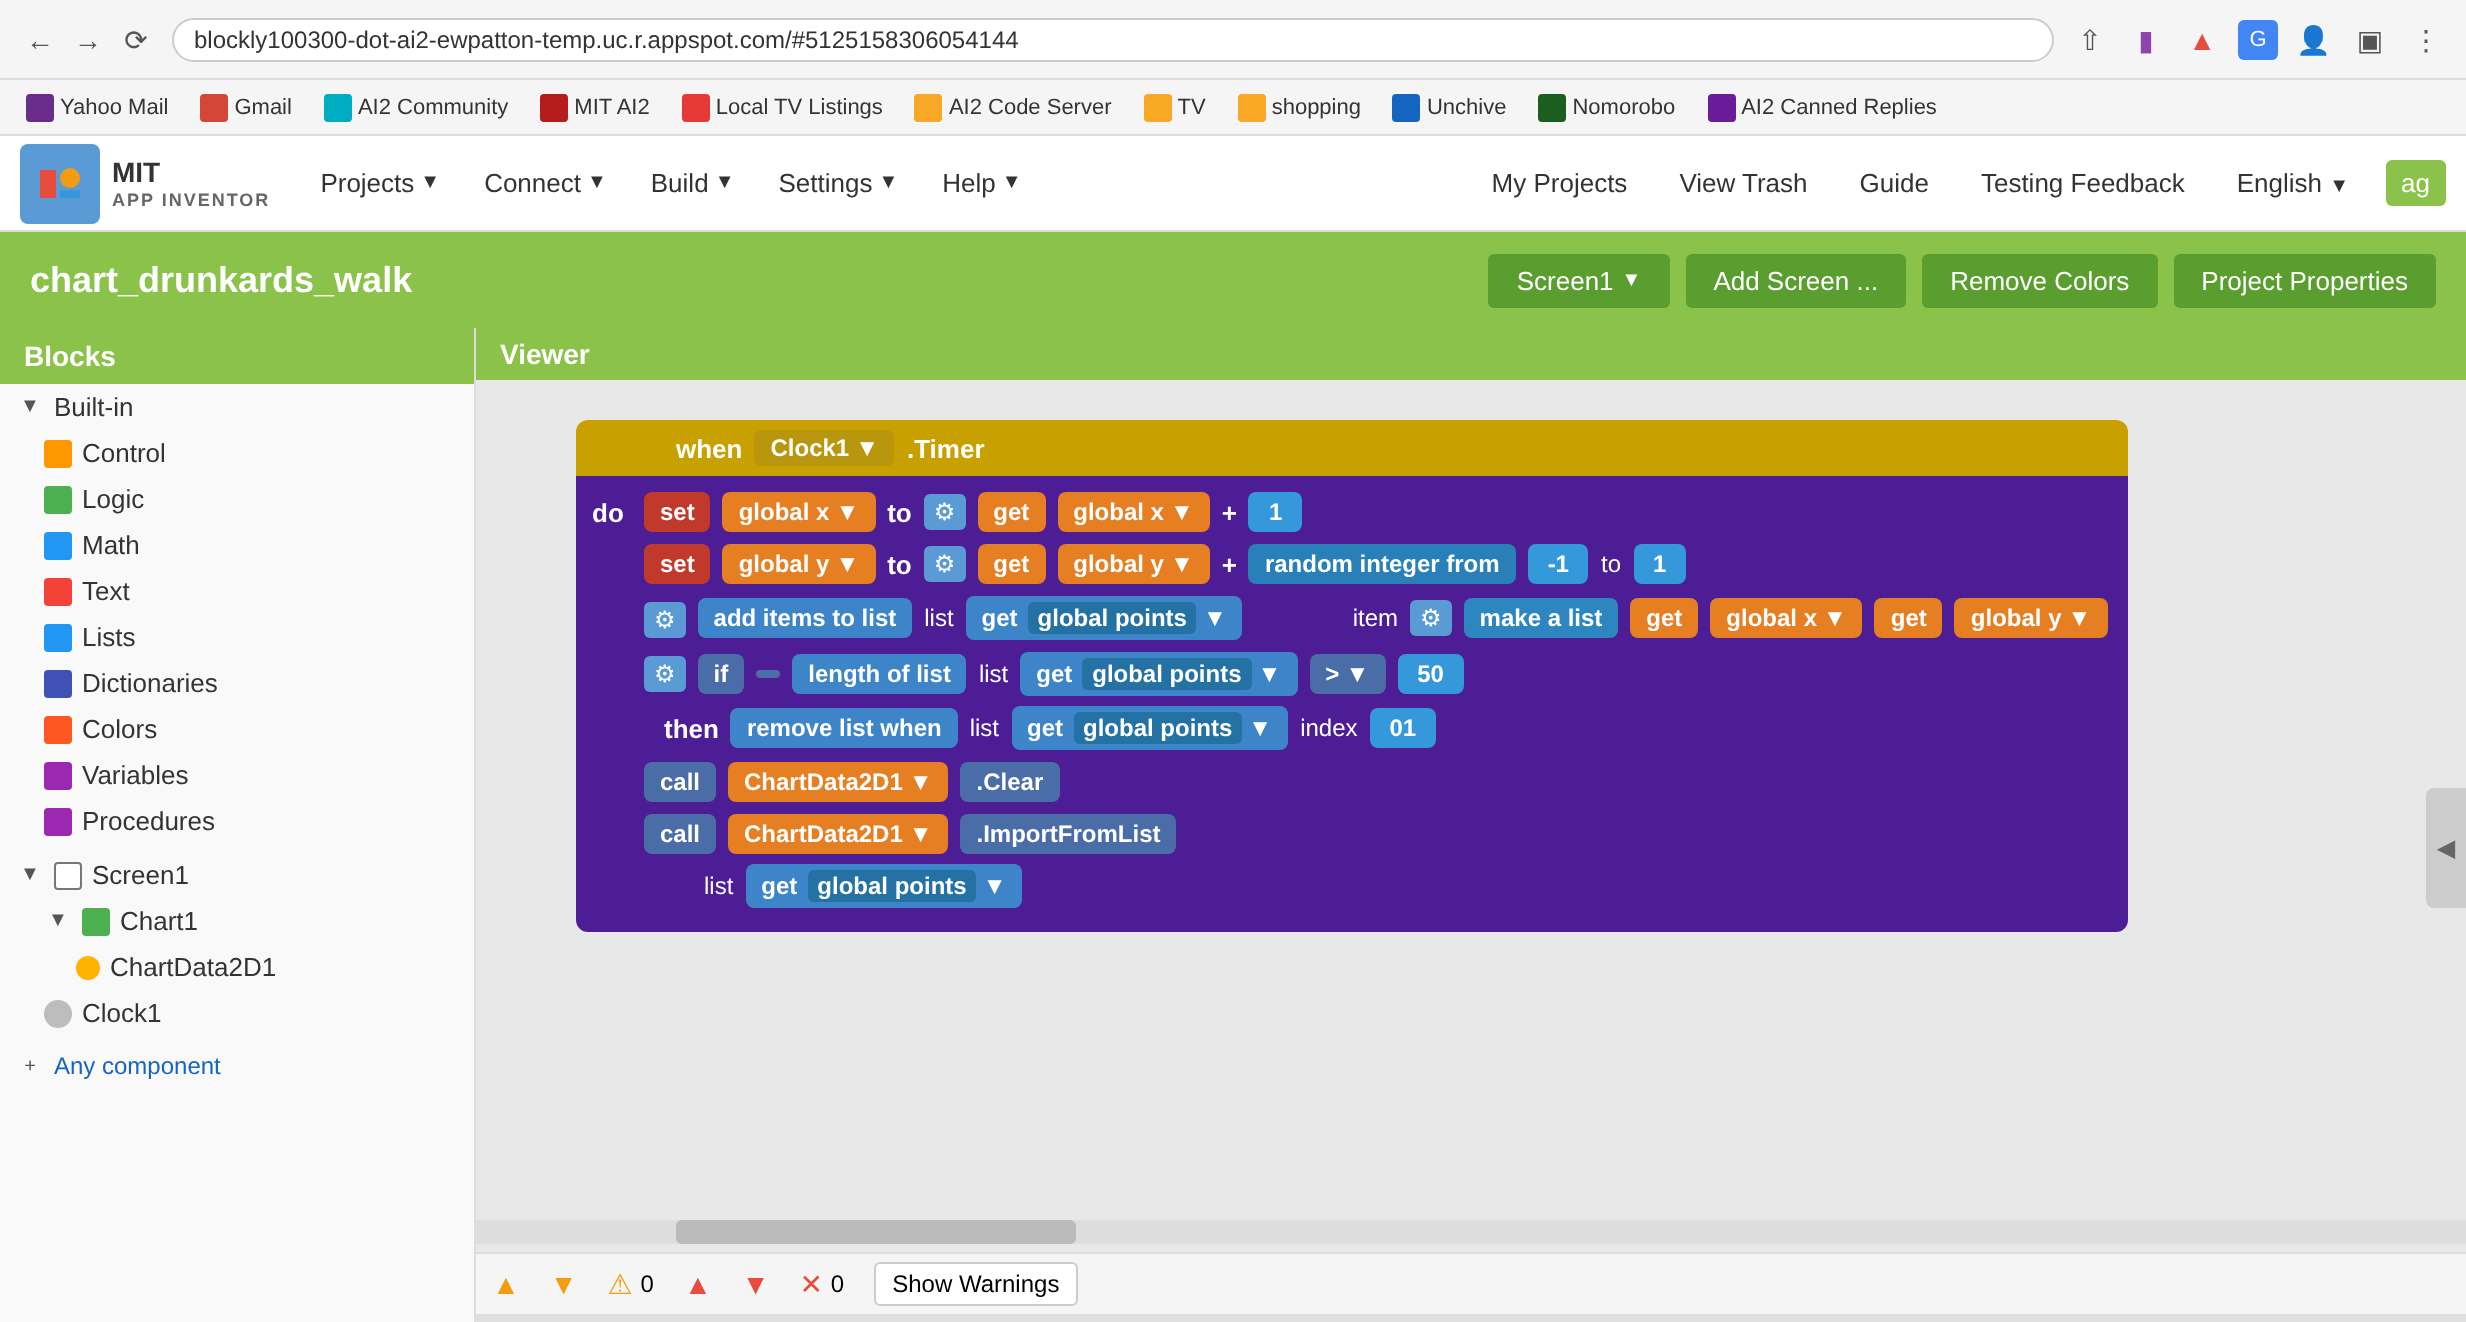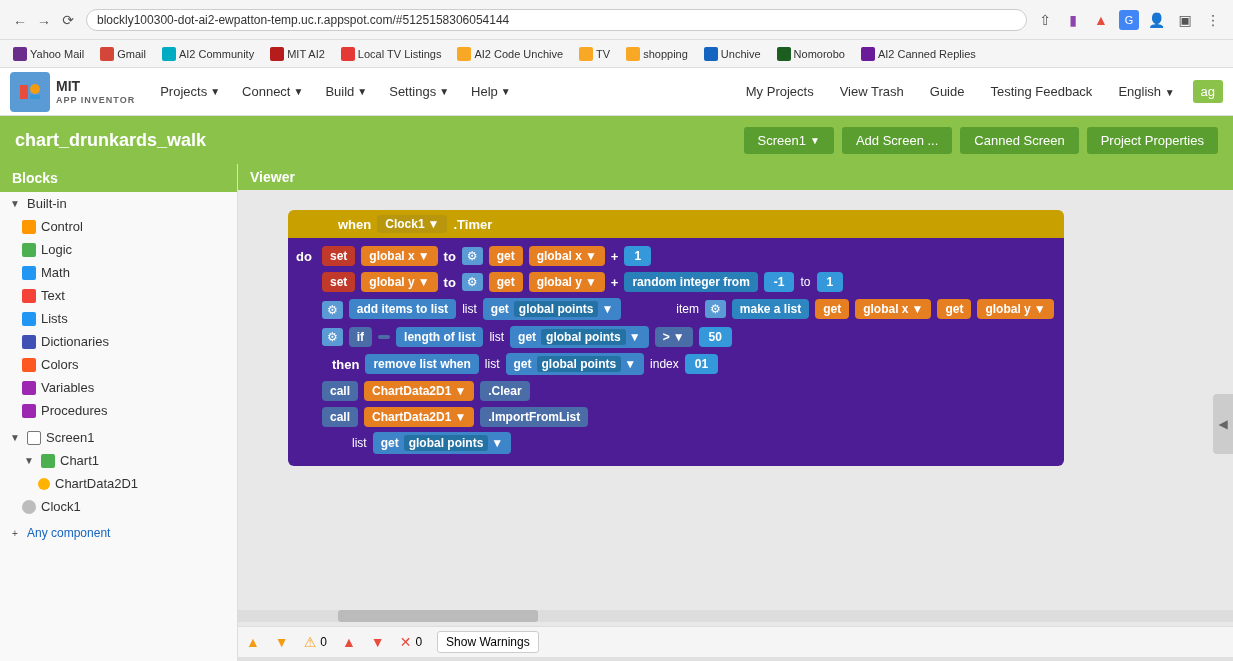--- a/index.html
+++ b/index.html
@@ -284,21 +284,21 @@
   <div class="bookmark-item">
     <span class="bm-icon" style="background:#b71c1c;"></span>
     <span>MIT AI2</span>
   </div>
   <div class="bookmark-item">
     <span class="bm-icon" style="background:#e53935;"></span>
     <span>Local TV Listings</span>
   </div>
   <div class="bookmark-item">
     <span class="bm-icon" style="background:#f9a825;"></span>
-    <span>AI2 Code Unchive</span>
+    <span>AI2 Code Server</span>
   </div>
   <div class="bookmark-item">
     <span class="bm-icon" style="background:#f9a825;"></span>
     <span>TV</span>
   </div>
   <div class="bookmark-item">
     <span class="bm-icon" style="background:#f9a825;"></span>
     <span>shopping</span>
   </div>
   <div class="bookmark-item">
@@ -346,21 +346,21 @@
   </div>
 </div>
 
 <div class="project-header">
   <div class="project-title">chart_drunkards_walk</div>
   <button class="screen-btn screen-selector">
     <span>Screen1</span>
     <span class="chevron">▼</span>
   </button>
   <button class="screen-btn btn-add">Add Screen ...</button>
-  <button class="screen-btn btn-remove">Canned Screen</button>
+  <button class="screen-btn btn-remove">Remove Colors</button>
   <button class="screen-btn btn-properties">Project Properties</button>
 </div>
 
 <div class="main-area">
 
   <div class="blocks-panel">
     <div class="blocks-header">Blocks</div>
 
     <div class="tree-item indent-0">
       <div class="tree-expand">▼</div>

